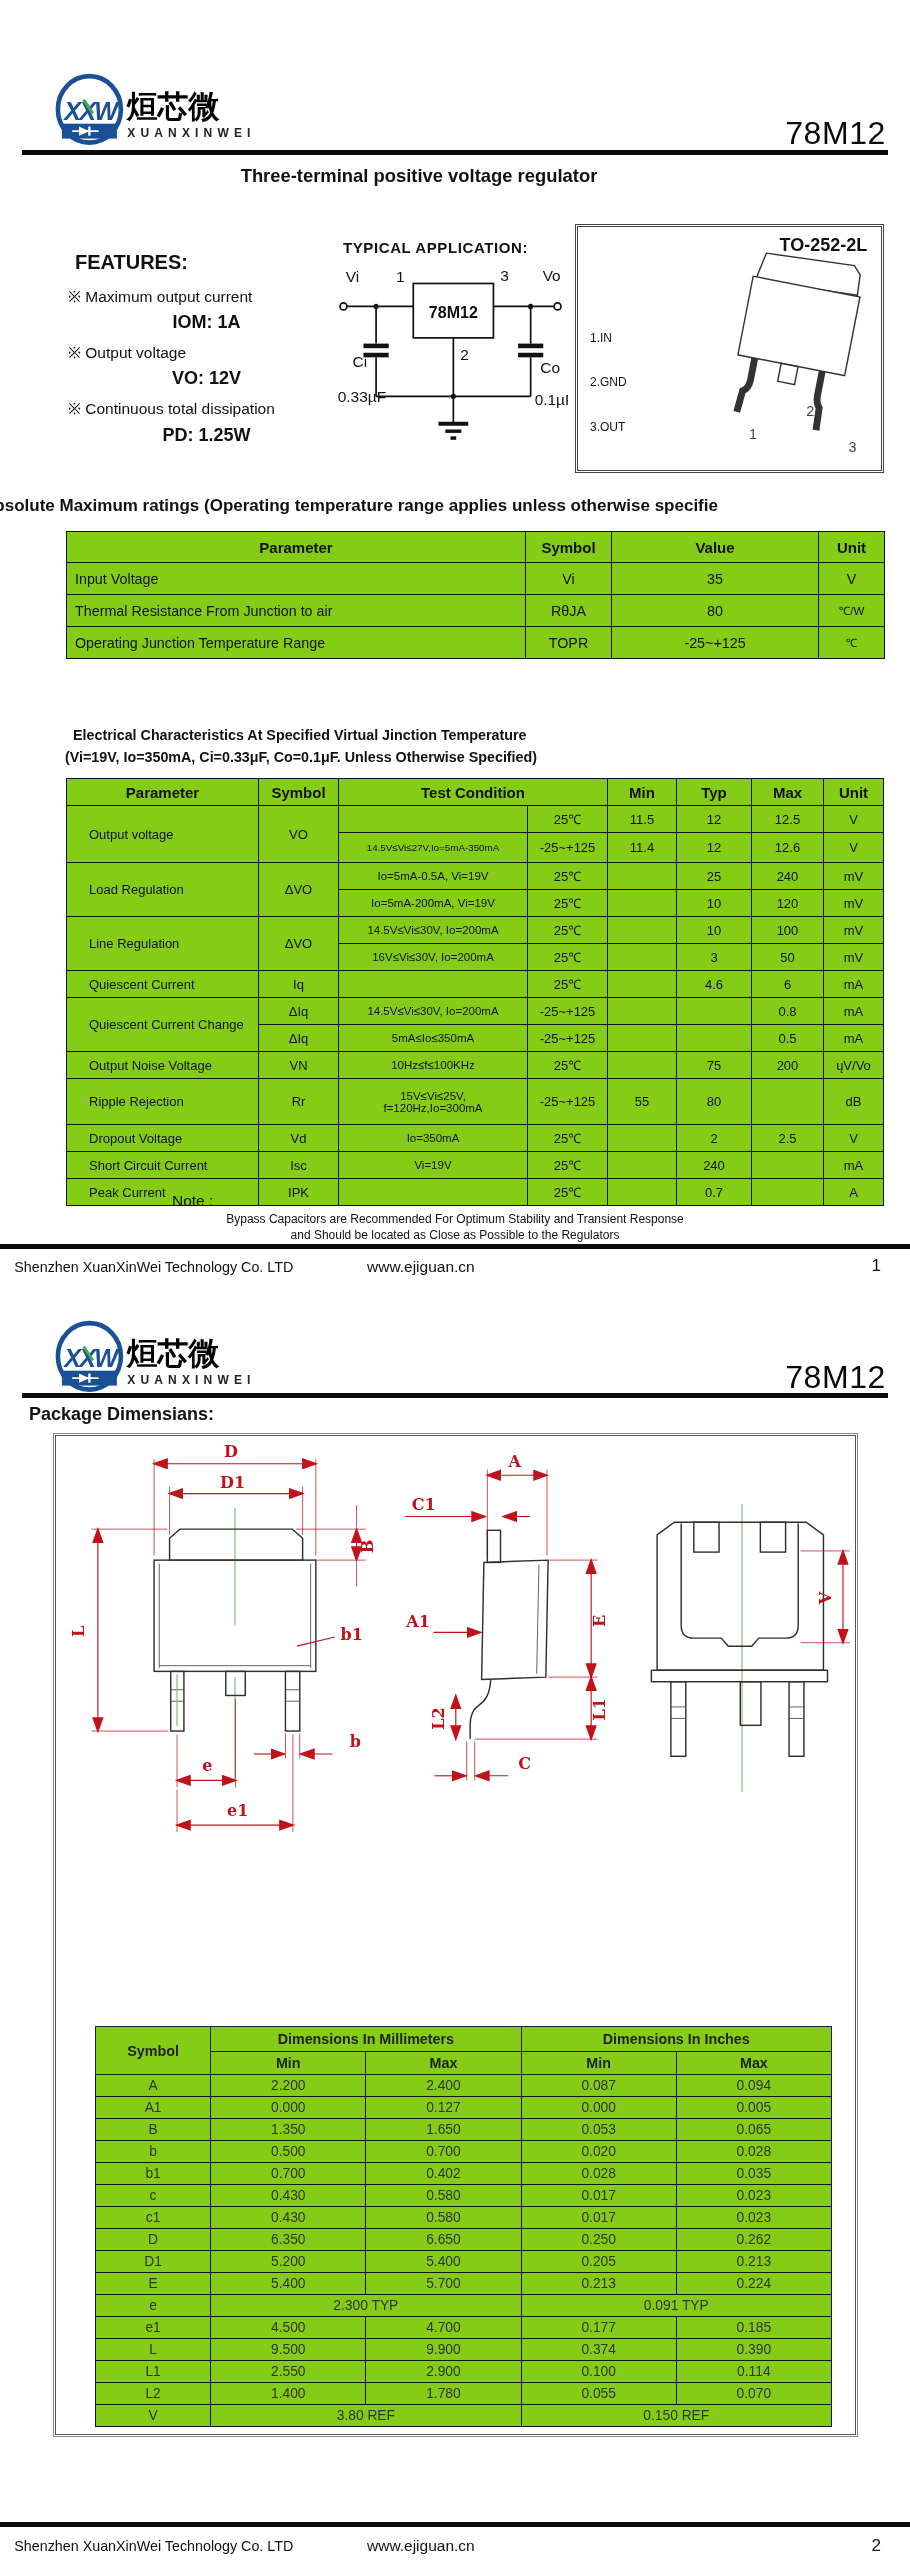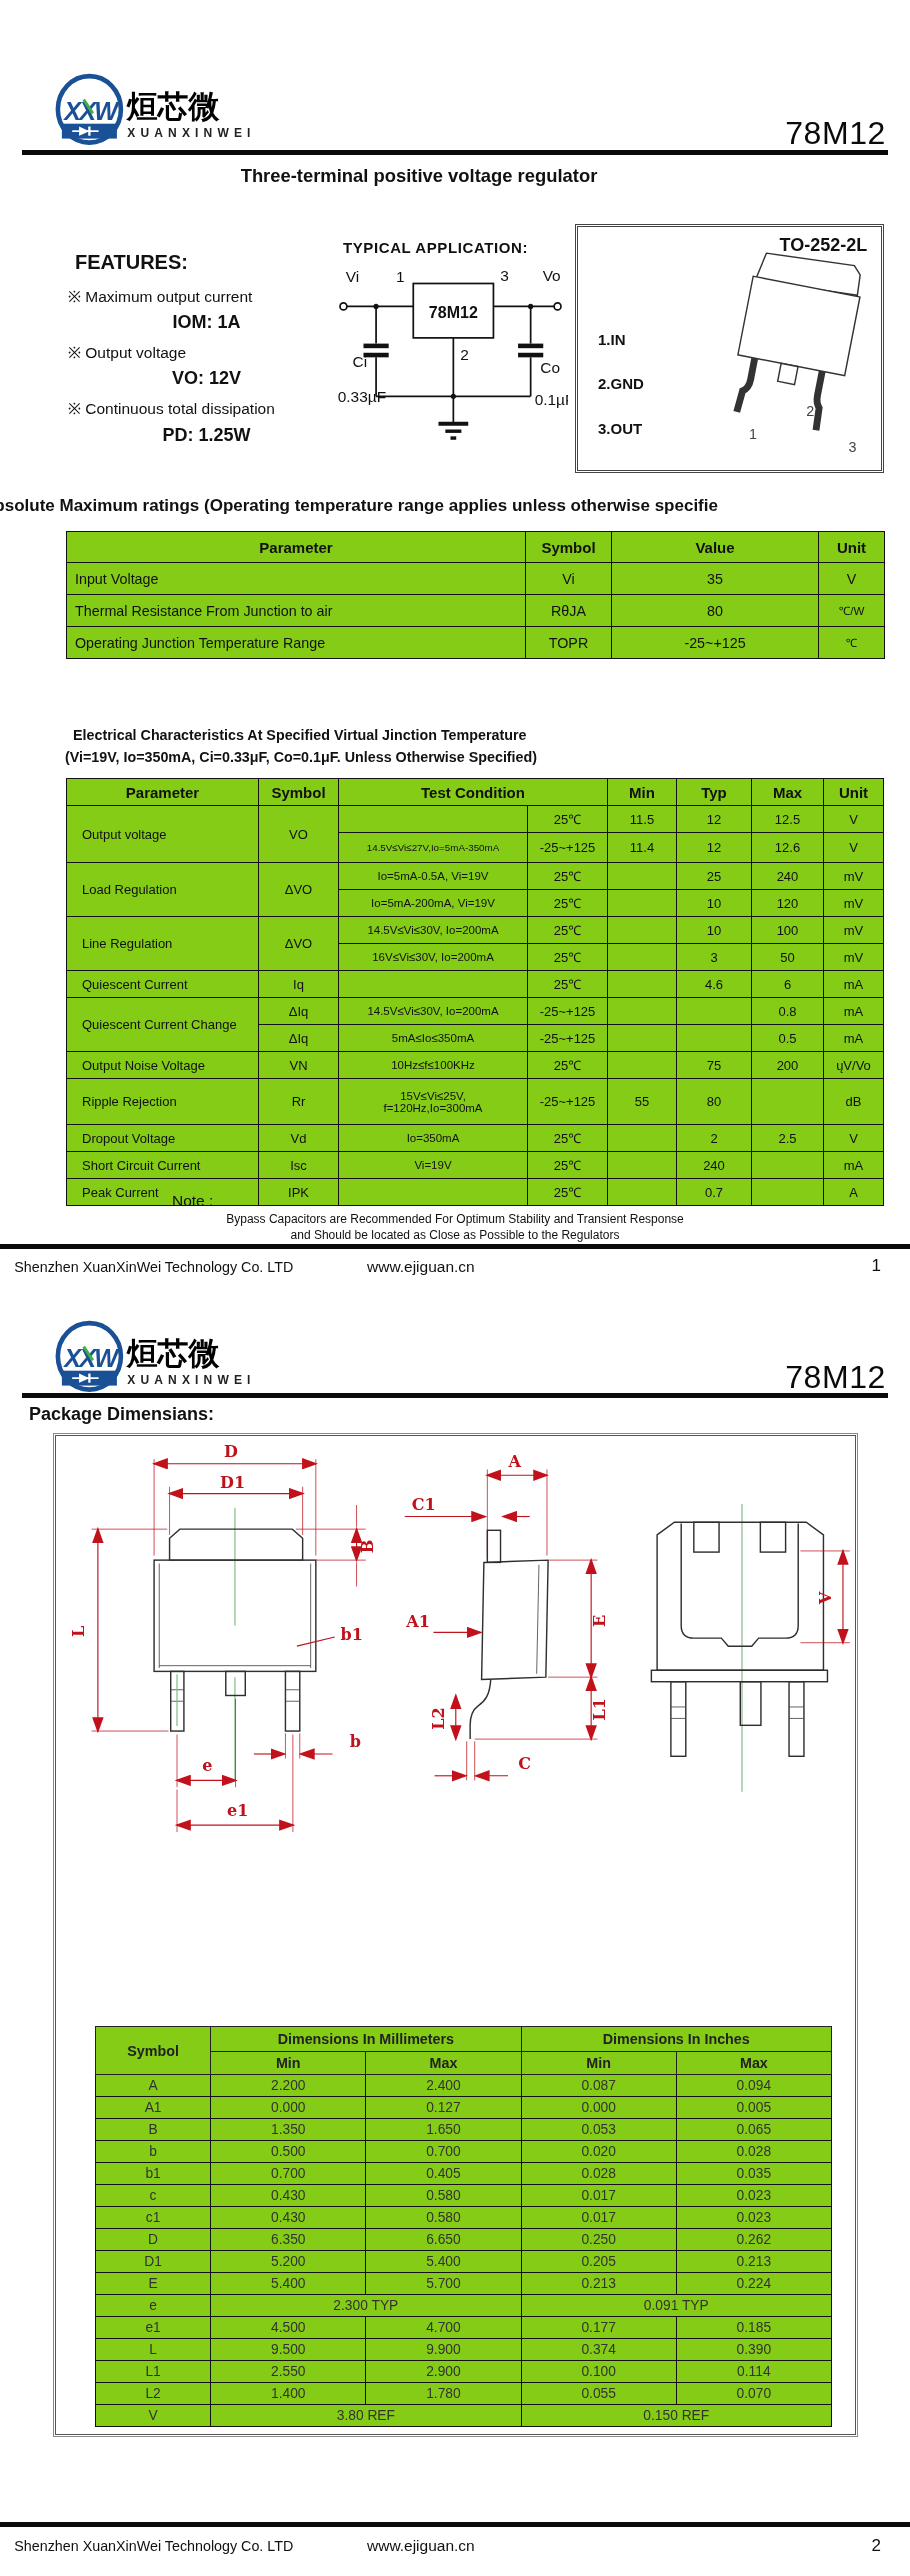--- a/index.html
+++ b/index.html
@@ -12,37 +12,37 @@
   .partnum{position:absolute;right:24px;font-size:32px;font-weight:400;letter-spacing:0.6px;color:#0a0a0a;}
 
   
   .doc-title{position:absolute;left:0;width:792px;text-align:center;font-size:18.4px;font-weight:bold;}
   .features-h{font-size:20px;font-weight:bold;}
   .feat-label{font-size:15.5px;}
   .feat-value{font-size:18px;font-weight:bold;}
   .typapp-h{font-size:15px;font-weight:bold;letter-spacing:0.6px;}
   .tobox{position:absolute;border:1.1px solid #444;outline:1.1px solid #444;outline-offset:1.1px;background:#fff;}
   .tobox .title{position:absolute;top:8px;right:13.8px;font-size:18px;font-weight:bold;}
-  .tobox .pin{position:absolute;left:20px;font-size:15px;font-weight:bold;}
+  .tobox .pin{position:absolute;left:12px;font-size:12px;}
 
   .clipped-h{position:absolute;white-space:nowrap;font-size:17px;font-weight:bold;}
 
   table{border-collapse:collapse;table-layout:fixed;background:#84cc16;}
   td,th{border:1.1px solid #111;font-family:"Liberation Sans",sans-serif;
         text-align:center;vertical-align:middle;overflow:hidden;padding:0 1.1px;}
   .t-abs{position:absolute;border:1.7px solid #111;}
   .t-abs th{font-size:15px;height:30px;border-bottom:1.7px solid #111;}
   .t-abs td{font-size:14.3px;height:31px;border-top:1.7px solid #111;}
   .t-abs td.pl{text-align:left;padding-left:8px;}
 
   .elec-h1,.elec-h2{position:absolute;font-size:14.3px;font-weight:bold;}
   .t-elec{position:absolute;border:1.7px solid #111;}
   .t-elec th{font-size:15px;height:26px;border-bottom:1.7px solid #111;}
   .t-elec td{font-size:13px;height:26px;}
-  .t-elec td.pl{text-align:left;padding-left:15px;}
+  .t-elec td.pl{text-align:left;padding-left:22px;}
   .t-elec td.cond{font-size:11.5px;}
   .t-elec td.tight{font-size:9.8px;white-space:nowrap;}
 
   .note-label{font-size:15.5px;}
   .note-line{position:absolute;left:0;width:910px;text-align:center;font-size:12px;}
   .footer-co{position:absolute;left:14.3px;font-size:14.3px;}
   .footer-site{position:absolute;left:367px;font-size:15.5px;}
   .footer-page{position:absolute;right:29px;font-size:17px;}
 
   
@@ -541,21 +541,21 @@
       <tr>
             <td>b</td>
             <td>0.500</td>
             <td>0.700</td>
             <td>0.020</td>
             <td>0.028</td>
           </tr>
       <tr>
             <td>b1</td>
             <td>0.700</td>
-            <td>0.405</td>
+            <td>0.402</td>
             <td>0.028</td>
             <td>0.035</td>
           </tr>
       <tr>
             <td>c</td>
             <td>0.430</td>
             <td>0.580</td>
             <td>0.017</td>
             <td>0.023</td>
           </tr>

